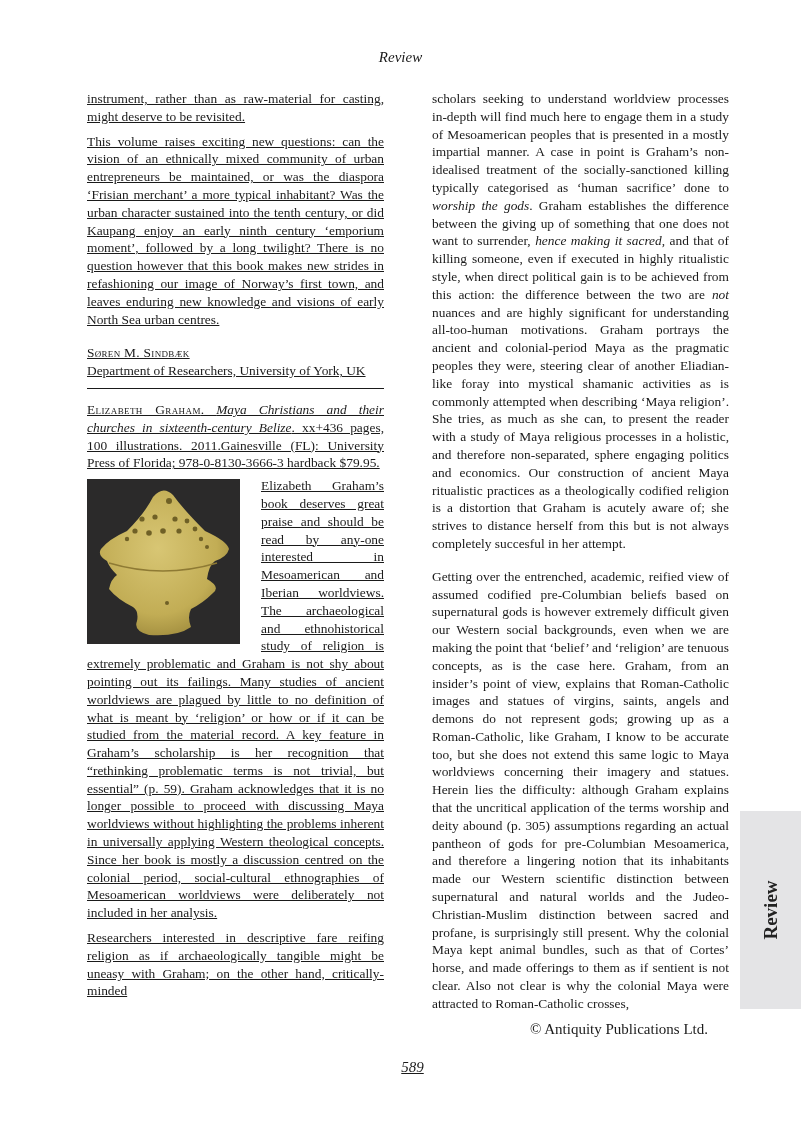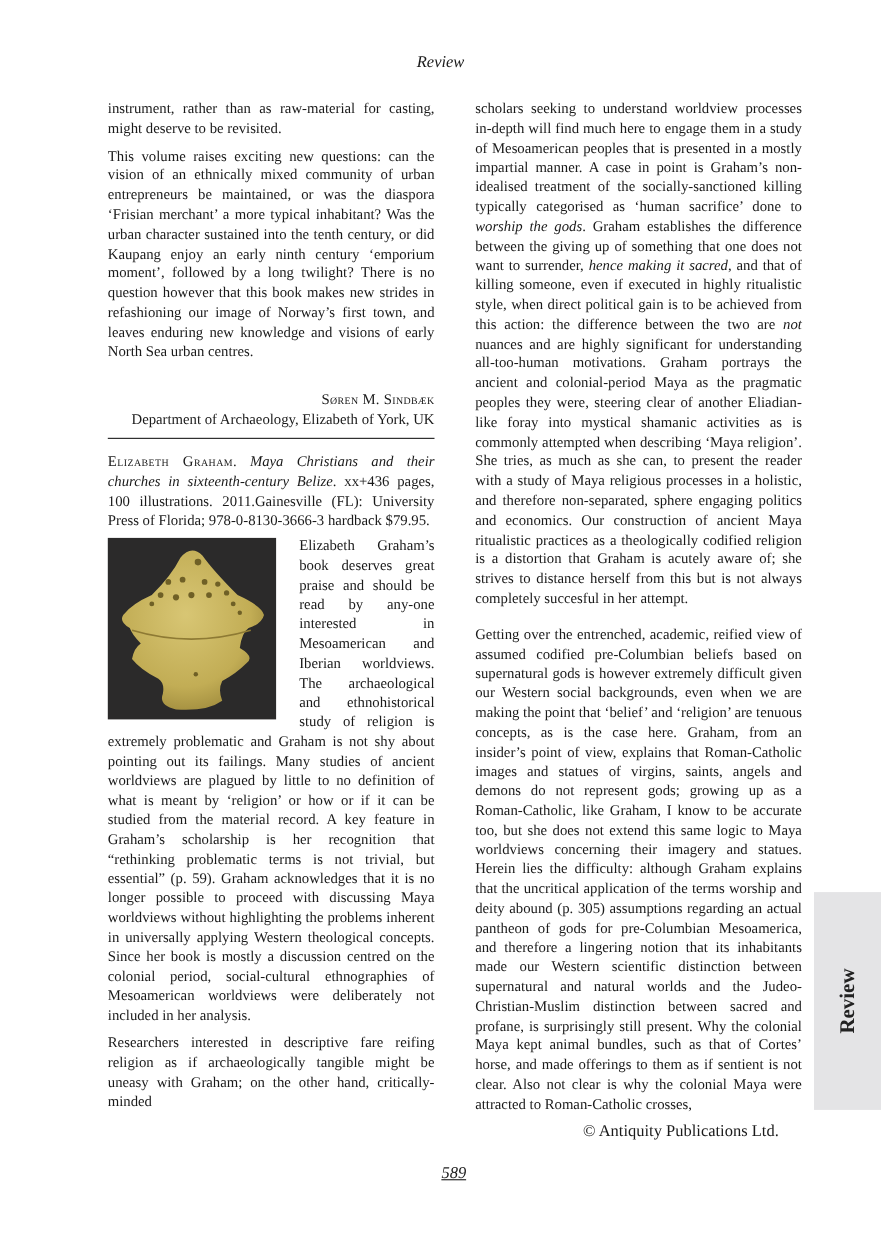--- a/index.html
+++ b/index.html
@@ -10,25 +10,25 @@
     }
     .running-head {
       position: absolute; top: 49px; left: 0; width: 801px; text-align: center;
       font-style: italic; font-size: 15px;
     }
     .col {
       position: absolute; top: 90px; width: 297px;
       font-size: 13.4px; line-height: 17.8px; text-align: justify;
       hyphens: auto;
     }
-    .col-left { left: 98px; }
+    .col-left { left: 87px; text-decoration: underline; }
     .col-right { left: 432px; }
     .col p { margin: 0 0 7px 0; }
     .col p.first { margin-bottom: 7px; }
-    .signature { text-align: right; margin-top: 26px; }
+    .signature { margin-top: 16px; }
     .signature .name { font-variant: small-caps; letter-spacing: 0.3px; }
     .rule { border-top: 1px solid #1a1a1a; margin: 8px 0 12px 0; }
     .book-ref { margin-bottom: 5px; }
     .book-ref .author { font-variant: small-caps; letter-spacing: 0.4px; }
     .figure {
       float: left; width: 153px; height: 165px; margin: 2px 21px 2px 0;
       background: #2b2a2a; position: relative; overflow: hidden;
     }
     .figure svg { position: absolute; left: 0; top: 0; }
     .gap { height: 8px; }
@@ -54,21 +54,21 @@
 <body>
 
 <div class="running-head">Review</div>
 
 <div class="col col-left">
   <p class="first">instrument, rather than as raw-material for casting, might deserve to be revisited.</p>
   <p>This volume raises exciting new questions: can the vision of an ethnically mixed community of urban entrepreneurs be maintained, or was the diaspora ‘Frisian merchant’ a more typical inhabitant? Was the urban character sustained into the tenth century, or did Kaupang enjoy an early ninth century ‘emporium moment’, followed by a long twilight? There is no question however that this book makes new strides in refashioning our image of Norway’s first town, and leaves enduring new knowledge and visions of early North Sea urban centres.</p>
 
   <div class="signature">
     <div class="name">Søren M. Sindbæk</div>
-    <div>Department of Archaeology, Elizabeth of York, UK</div>
+    <div>Department of Researchers, University of York, UK</div>
   </div>
 
   <div class="rule"></div>
 
   <div class="book-ref"><span class="author">Elizabeth Graham</span><span>. </span><i>Maya Christians and their churches in sixteenth-century Belize</i><span>. xx+436 pages, 100 illustrations. 2011.Gainesville (FL): University Press of Florida; 978-0-8130-3666-3 hardback $79.95.</span></div>
 
   <div class="figure">
     <svg width="153" height="165" viewBox="0 0 153 165">
       <defs>
         <radialGradient id="potg" cx="45%" cy="40%" r="65%">

